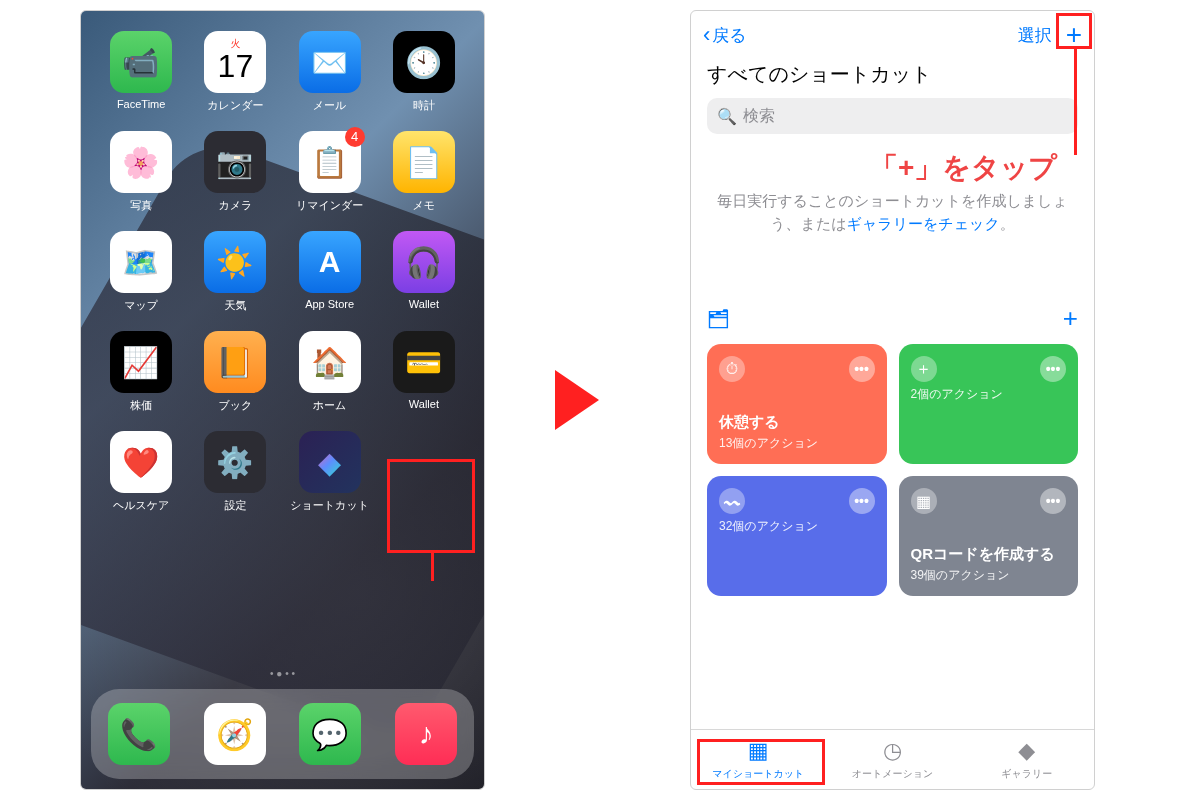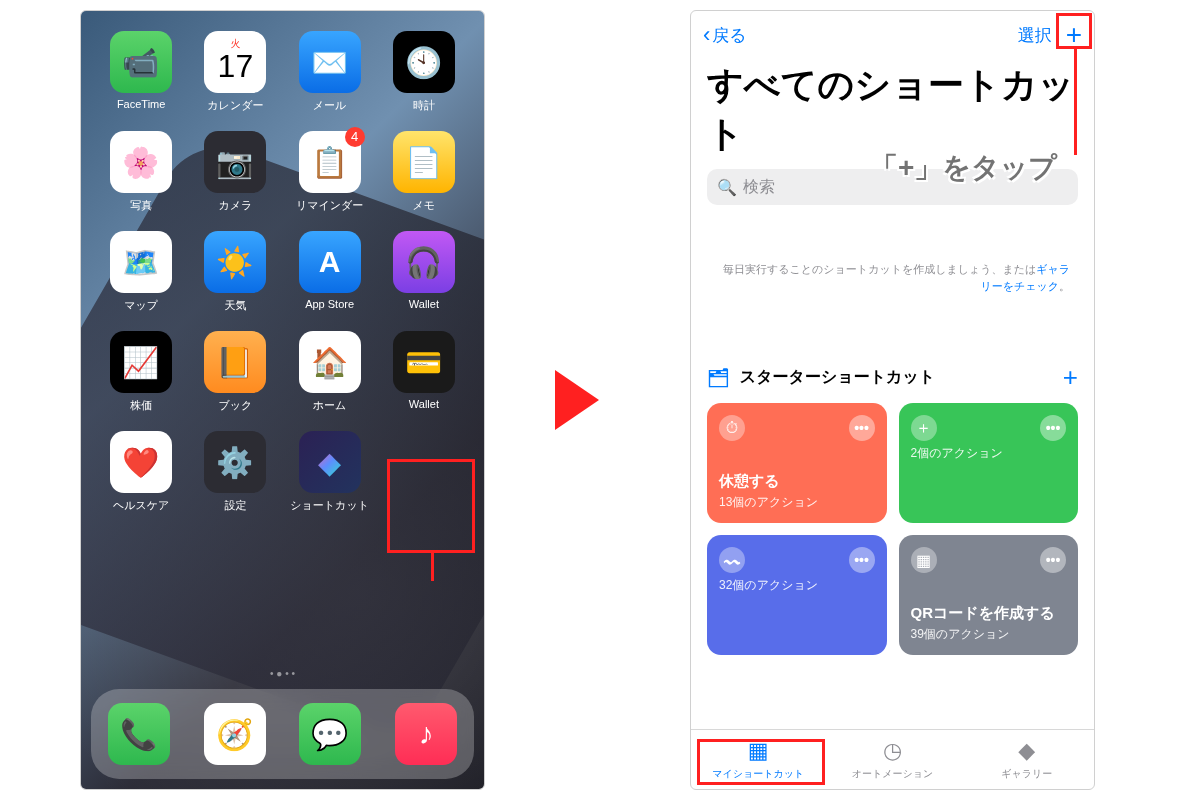--- a/index.html
+++ b/index.html
@@ -49,39 +49,39 @@
     min-width:20px; height:20px; border-radius:10px; font-size:13px; line-height:20px; }
   .dots{ position:absolute; bottom:110px; left:0; right:0; text-align:center; color:#ffffff80; font-size:10px; z-index:3;}
   .dock{
     position:absolute; bottom:10px; left:10px; right:10px; height:90px;
     background:rgba(255,255,255,.25); backdrop-filter:blur(10px);
     border-radius:28px; display:flex; justify-content:space-around; align-items:center; z-index:3;
   }
   .dock .tile{ width:62px; height:62px; border-radius:14px; display:flex;align-items:center;justify-content:center;font-size:30px;}
   .highlight-box{ position:absolute; border:3px solid #ff2020; z-index:5;}
   .callout{
-    position:absolute; z-index:6; color:#737373; font-weight:700;
+    position:absolute; z-index:6; color:#ef4444; font-weight:700;
     font-size:28px; text-align:right;
     text-shadow:-2px -2px 0 #fff,2px -2px 0 #fff,-2px 2px 0 #fff,2px 2px 0 #fff;
     line-height:1.3;
   }
   .red-line{ position:absolute; background:#ff2020; z-index:5; }
 
   
   .nav{ display:flex; align-items:center; justify-content:space-between;
     padding:8px 12px; font-size:17px; color:#007aff; }
   .nav .back{ display:flex; align-items:center; gap:2px; }
   .nav .chev{ font-size:22px; line-height:1; }
   .nav .right{ display:flex; align-items:center; gap:14px; }
-  .big-title{ font-size:36px; font-weight:700; padding:2px 16px 10px; }
+  .big-title{ font-size:20px; font-weight:400; padding:2px 16px 10px; }
   .search{
     margin:0 16px; height:36px; background:#eeeeef; border-radius:10px;
     display:flex; align-items:center; padding:0 10px; color:#8e8e93; gap:6px; font-size:16px;
   }
-  .hint{ margin:56px 24px 4px; text-align:right; color:#8e8e93; font-size:11px; line-height:1.5;}
+  .hint{ margin:56px 24px 4px; text-align:center; color:#8e8e93; font-size:15px; line-height:1.5;}
   .hint .link{ color:#007aff; }
   .section-head{
     margin:68px 16px 10px; display:flex; align-items:center; gap:10px;
     font-size:16px; font-weight:700;
   }
   .section-head .folder{ color:#007aff; font-size:18px;}
   .section-head .plus{ margin-left:auto; color:#007aff; font-size:26px; font-weight:400;}
   .card-grid{ margin:0 16px; display:grid; grid-template-columns:1fr 1fr; gap:12px;}
   .card{ border-radius:14px; padding:12px; color:#fff; height:120px;
     display:flex; flex-direction:column; position:relative;}
@@ -237,21 +237,20 @@
     <span>🔍</span>
     <span>検索</span>
   </div>
 
   <div class="hint">
     <span>毎日実行することのショートカットを作成しましょう、または</span><span class="link">ギャラリーをチェック</span><span>。</span>
   </div>
 
   <div class="section-head">
     <span class="folder">🗂</span>
-    <span>スターターショートカット</span>
     <span class="plus">+</span>
   </div>
 
   <div class="card-grid" id="cards">
       <div class="card" style="background: rgb(255, 110, 85);">
         <div class="top">
           <div class="cicon">⏱</div>
           <div class="dots3">•••</div>
         </div>
         <div class="title">休憩する</div>

